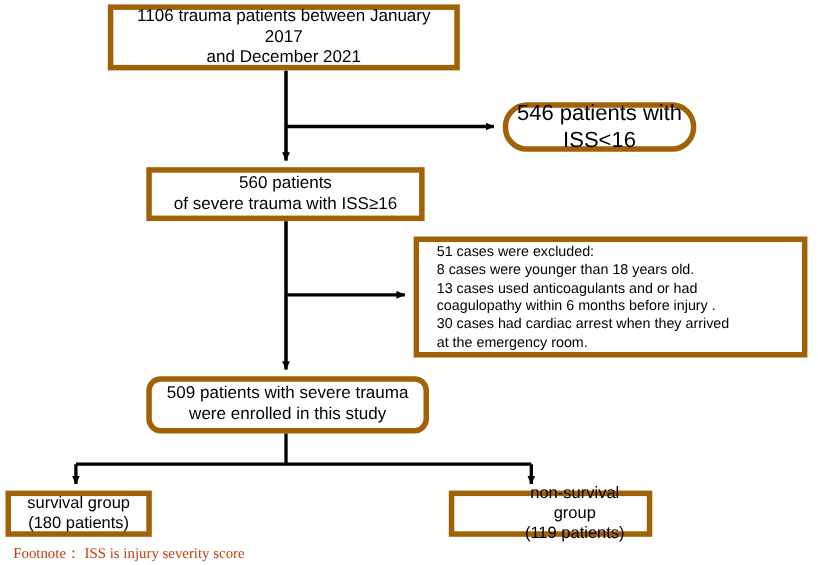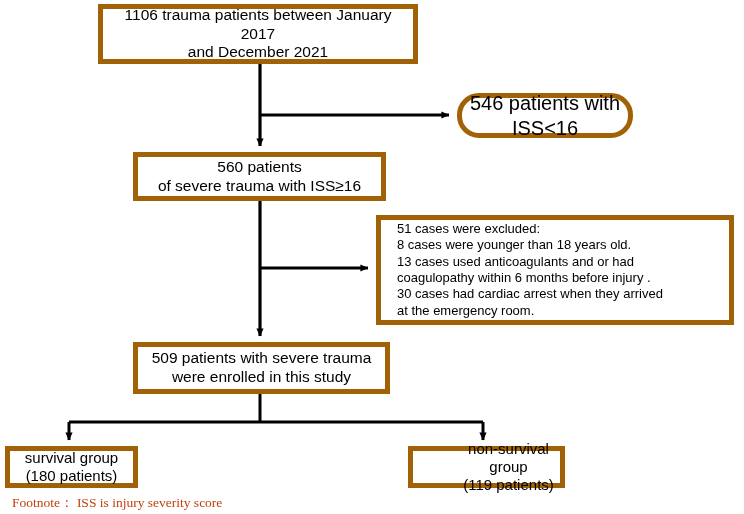--- a/index.html
+++ b/index.html
@@ -44,23 +44,23 @@
   }
   .node-text {
     display: block;
     white-space: pre-line;
     padding: 0 6px;
   }
   #box-total      { left: 98px;  top: 4px;   width: 320px; height: 60px;  font-size: 15.5px; }
   #box-excluded-iss { left: 457px; top: 93px; width: 176px; height: 45px; font-size: 20px; }
   #box-severe     { left: 133px; top: 152px; width: 253px; height: 49px;  font-size: 15.5px; }
   #box-exclusions { left: 376px; top: 215px; width: 358px; height: 110px; font-size: 13px; padding-left: 10px; }
-  #box-enrolled   { left: 133px; top: 342px; width: 257px; height: 52px;  font-size: 15.5px; }
+  #box-enrolled   { left: 133px; top: 342px; width: 257px; height: 52px;  font-size: 15.5px; border-radius: 13px; }
   #box-survival   { left: 5px;   top: 446px; width: 133px; height: 42px;  font-size: 15px; }
-  #box-nonsurvival{ left: 408px; top: 446px; width: 157px; height: 42px;  font-size: 15px; padding-left: 44px; }
+  #box-nonsurvival{ left: 408px; top: 446px; width: 185px; height: 42px;  font-size: 15px; padding-left: 44px; }
 
   #footnote {
     position: absolute;
     left: 12px;
     top: 494px;
     font-family: "Liberation Serif", serif;
     font-size: 13.5px;
     color: #c2410c;
     white-space: pre;
   }

